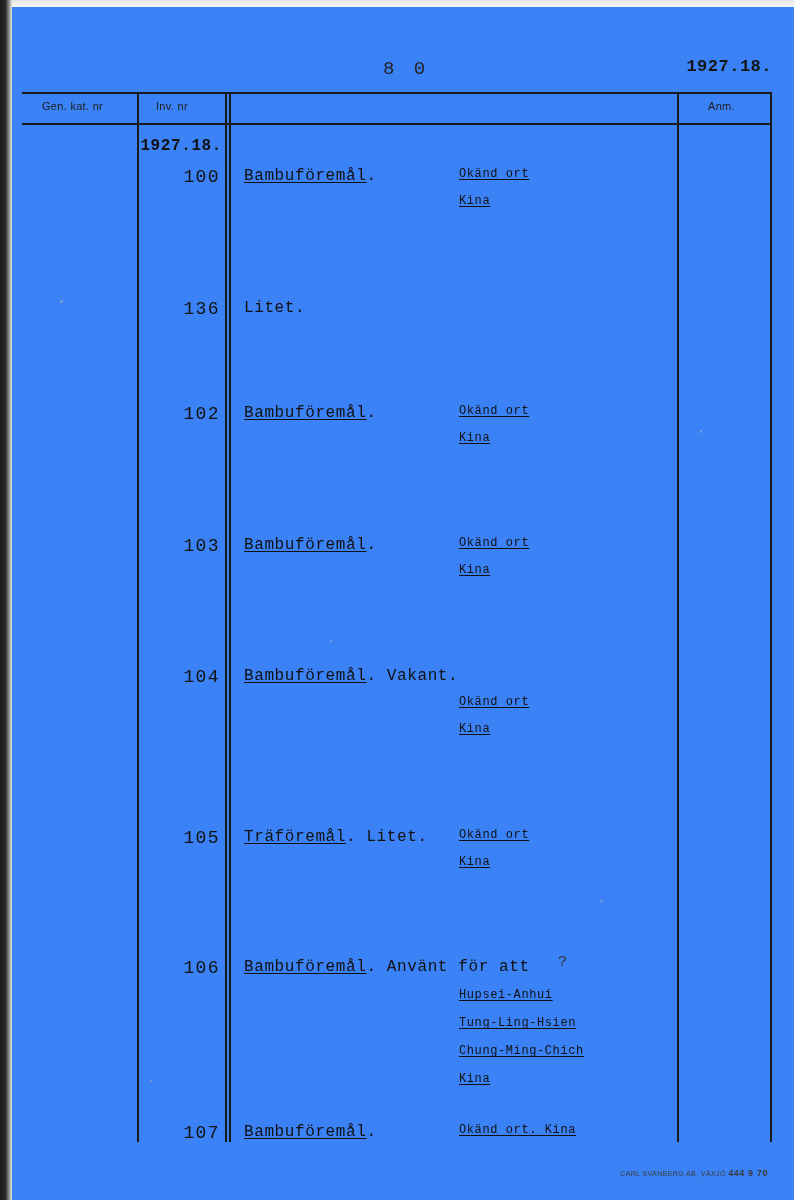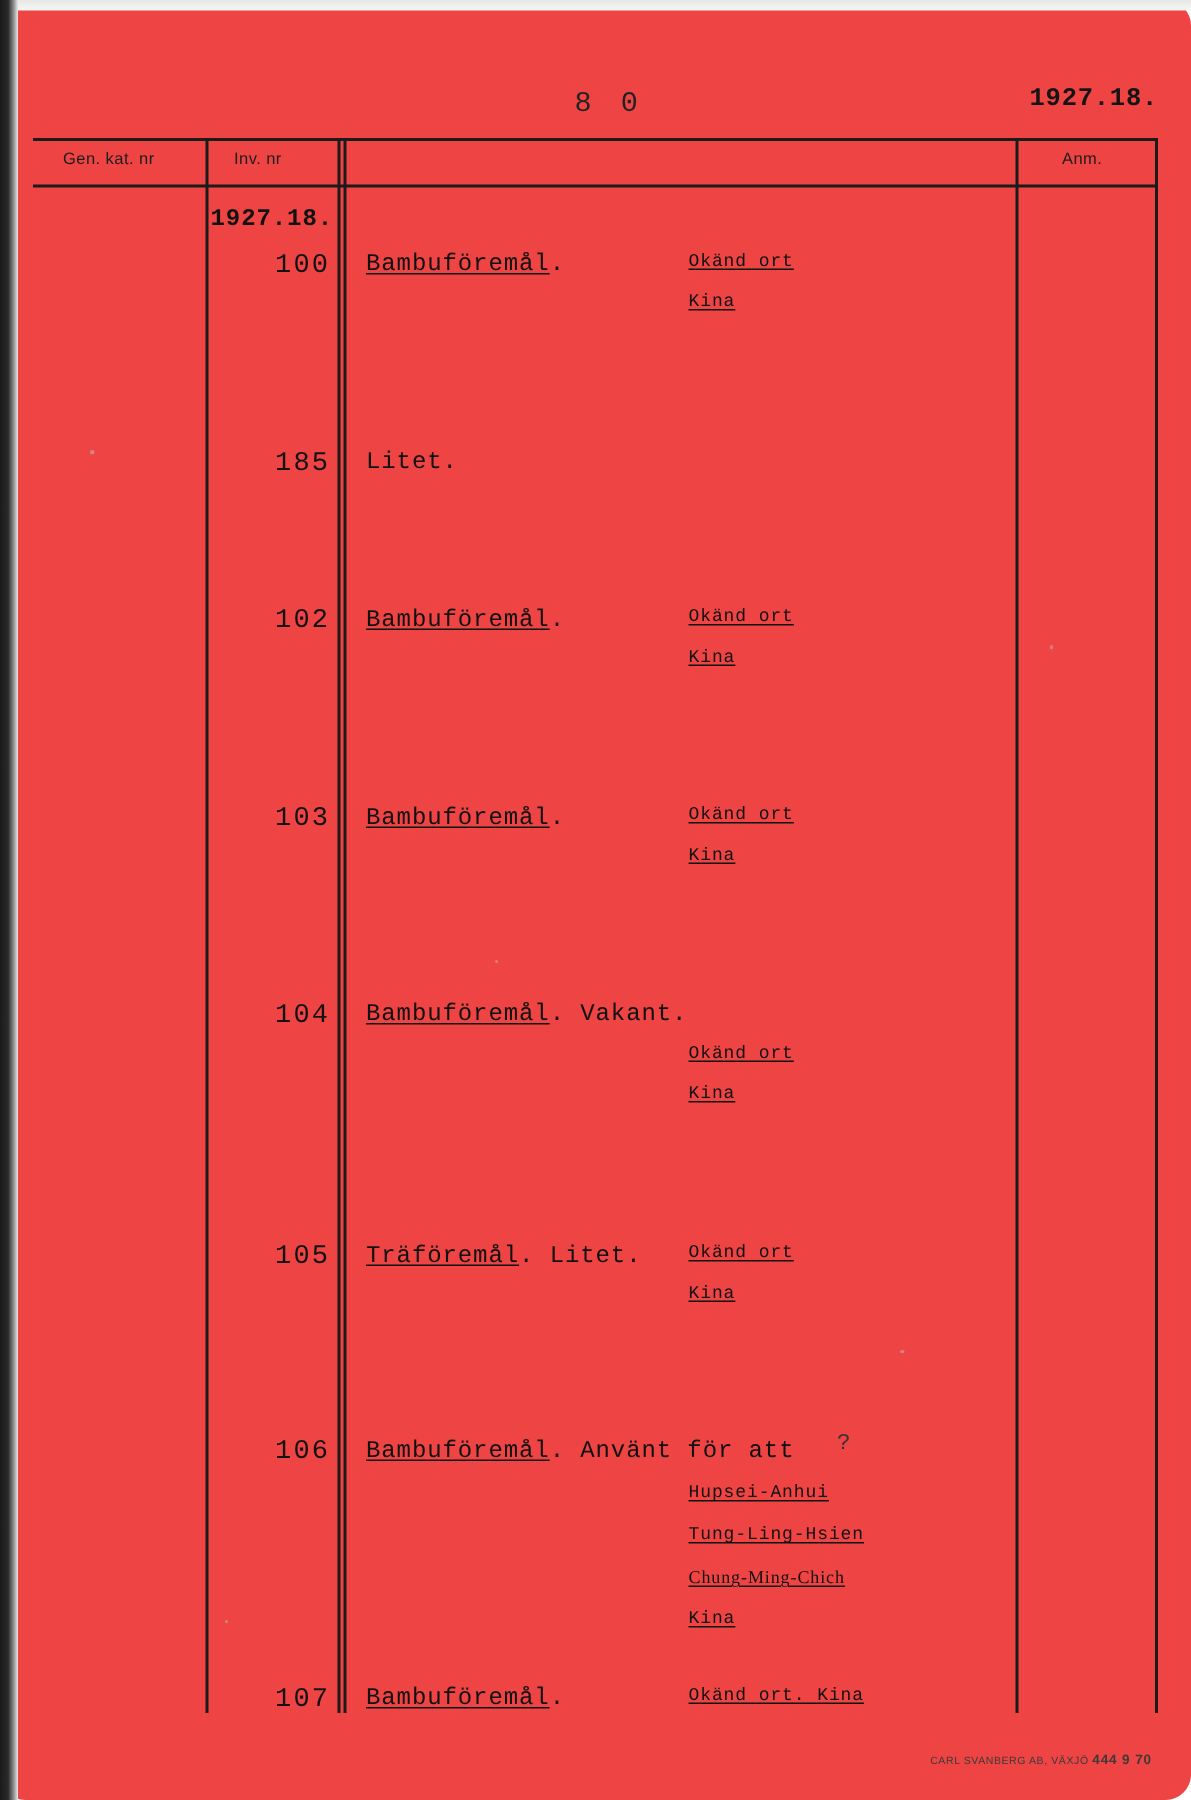--- a/index.html
+++ b/index.html
@@ -13,22 +13,21 @@
     position: relative;
     font-family: "Liberation Mono", "DejaVu Sans Mono", monospace;
     color: #111;
     overflow: hidden;
   }
 
   
   .page {
     position: absolute;
     inset: 0;
-    background: #ef4444;
-    border-radius: 17px;
+    background: #3b82f6;
   }
 
   
   .scan-edge-left {
     position: absolute;
     left: 0;
     top: 0;
     width: 12px;
     height: 1200px;
     background: linear-gradient(to right, #1a1a1a 0%, #2a2a2a 45%, #8c8c8c 75%, #e9e9e7 100%);
@@ -210,21 +209,21 @@
       </div>
 
       <div class="entry" style="top:44px;">
         <div class="inv-nr">100</div>
         <div class="desc"><span class="u">Bambuföremål</span><span>.</span></div>
         <div class="place u" style="top:0px;">Okänd ort</div>
         <div class="place u" style="top:27px;">Kina</div>
       </div>
 
       <div class="entry" style="top:176px;">
-        <div class="inv-nr">185</div>
+        <div class="inv-nr">136</div>
         <div class="desc"><span class="u"></span><span>Litet.</span></div>
       </div>
 
       <div class="entry" style="top:281px;">
         <div class="inv-nr">102</div>
         <div class="desc"><span class="u">Bambuföremål</span><span>.</span></div>
         <div class="place u" style="top:0px;">Okänd ort</div>
         <div class="place u" style="top:27px;">Kina</div>
       </div>
 
@@ -248,21 +247,21 @@
         <div class="place u" style="top:0px;">Okänd ort</div>
         <div class="place u" style="top:27px;">Kina</div>
       </div>
 
       <div class="entry" style="top:835px;">
         <div class="inv-nr">106</div>
         <div class="desc"><span class="u">Bambuföremål</span><span>. Använt för att</span></div>
         <div class="qmark" style="left:536px; top:-4px;">?</div>
         <div class="place u" style="top:30px;">Hupsei-Anhui</div>
         <div class="place u" style="top:58px;">Tung-Ling-Hsien</div>
-        <div class="place u" style="top:86px;font-family:Liberation Serif, serif;">Chung-Ming-Chich</div>
+        <div class="place u" style="top:86px;">Chung-Ming-Chich</div>
         <div class="place u" style="top:114px;">Kina</div>
       </div>
 
       <div class="entry" style="top:1000px;">
         <div class="inv-nr">107</div>
         <div class="desc"><span class="u">Bambuföremål</span><span>.</span></div>
         <div class="place u" style="top:0px;">Okänd ort. Kina</div>
       </div>
 
     </div>

